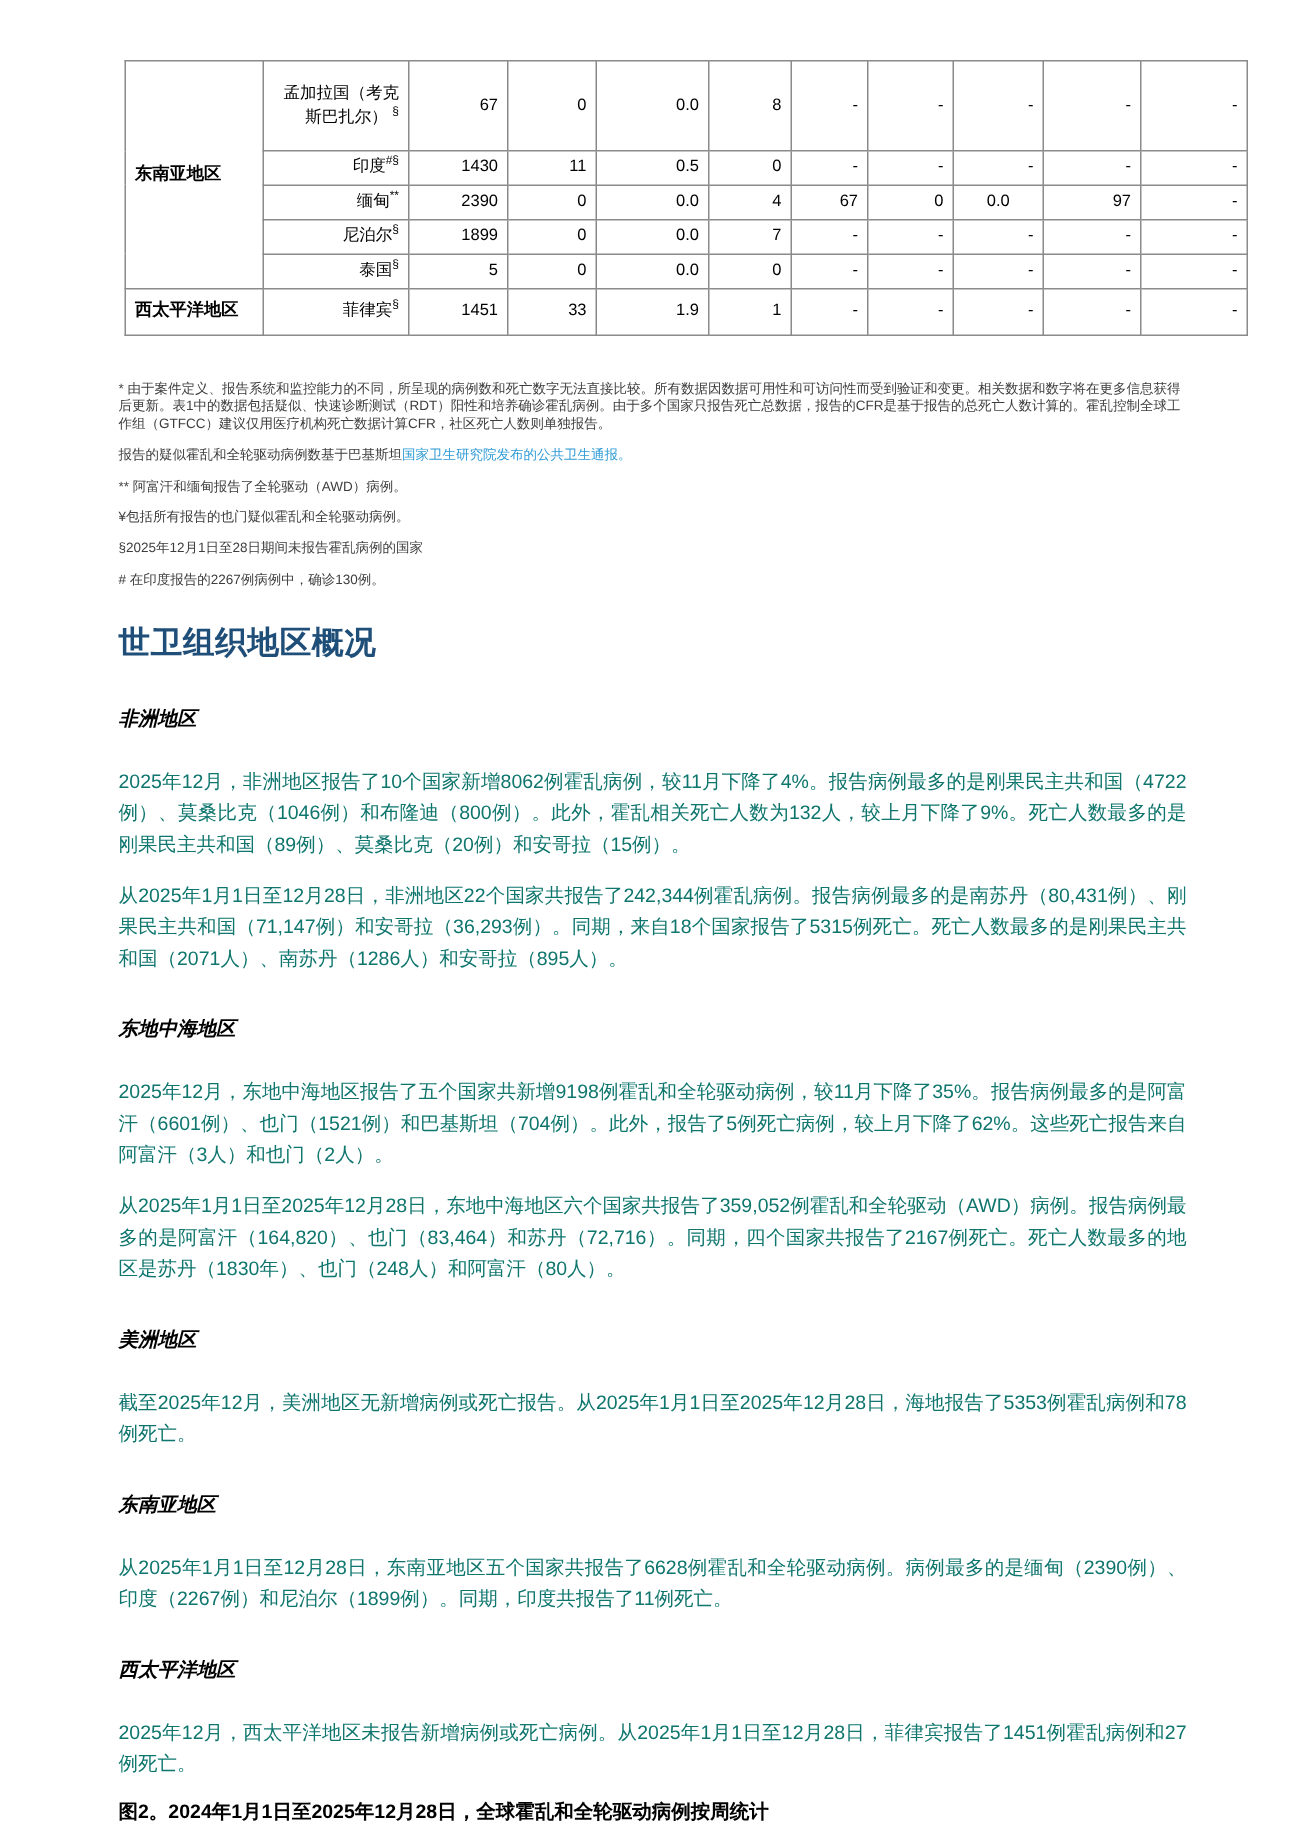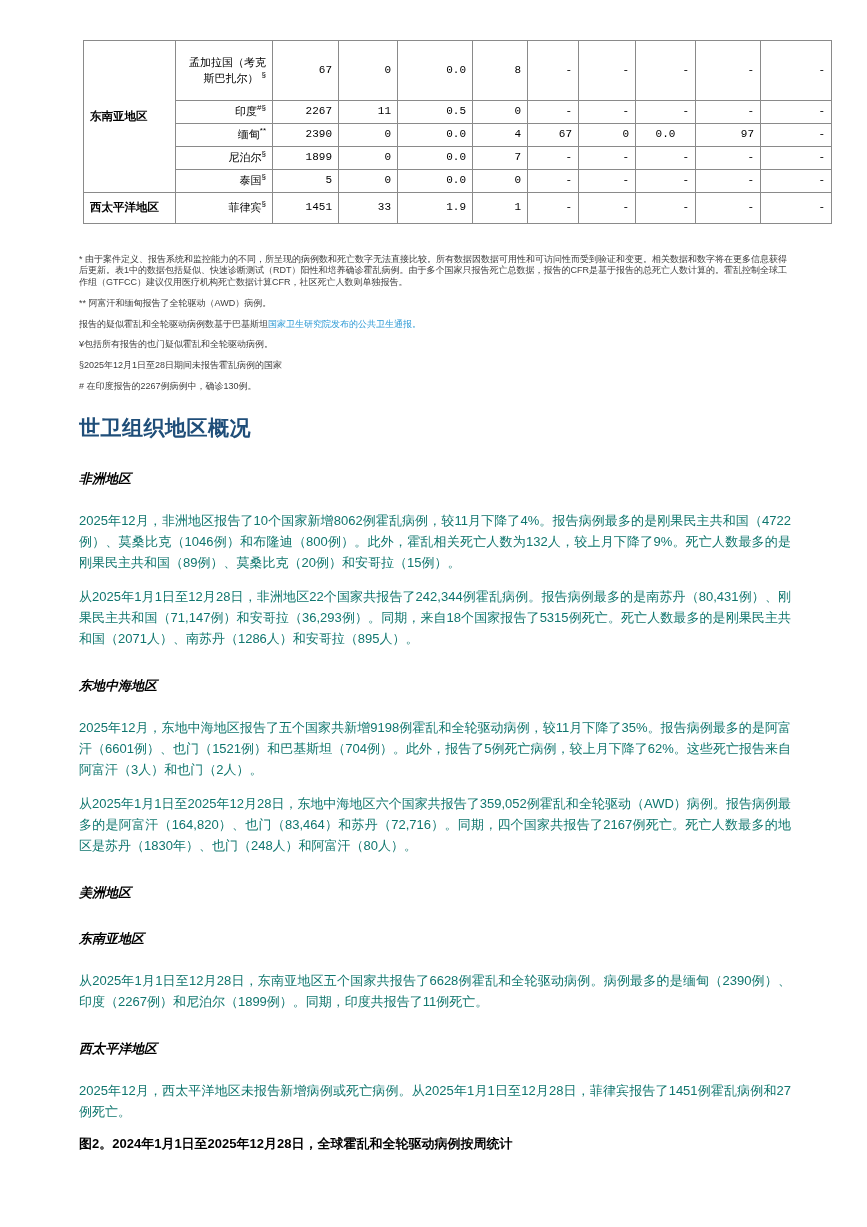--- a/index.html
+++ b/index.html
@@ -24,21 +24,21 @@
   }
   table.regional td {
     border: 1px solid #8a8a8a;
     padding: 3px 6px;
     vertical-align: middle;
     line-height: 1.45;
     overflow: hidden;
   }
   td.region { font-weight: bold; font-size: 11.5px; }
   td.country { text-align: right; }
-  td.num { text-align: right; padding-right: 7px; font-family: Liberation Mono, monospace; }
+  td.num { text-align: right; padding-right: 7px; }
   td.ctr { text-align: center; }
   tr.row-bd td { height: 60px; }
   tr.row-std td { height: 20px; }
   tr.row-ph td { height: 31px; }
   sup { font-size: 8px; line-height: 0; }
   
   .footnotes {
     width: 712px;
     margin-top: 30px;
     font-size: 9px;
@@ -110,21 +110,21 @@
         <td class="num">0.0</td>
         <td class="num">8</td>
         <td class="num">-</td>
         <td class="num">-</td>
         <td class="num">-</td>
         <td class="num">-</td>
         <td class="num">-</td>
       </tr>
       <tr class="row-std">
         <td class="country"><span>印度</span><sup>#§</sup></td>
-        <td class="num">2267</td>
+        <td class="num">1430</td>
         <td class="num">11</td>
         <td class="num">0.5</td>
         <td class="num">0</td>
         <td class="num">-</td>
         <td class="num">-</td>
         <td class="num">-</td>
         <td class="num">-</td>
         <td class="num">-</td>
       </tr>
       <tr class="row-std">
@@ -174,22 +174,22 @@
         <td class="num">-</td>
         <td class="num">-</td>
         <td class="num">-</td>
         <td class="num">-</td>
       </tr>
     </tbody>
   </table>
 
   <div class="footnotes">
     <p class="footnote">* 由于案件定义、报告系统和监控能力的不同，所呈现的病例数和死亡数字无法直接比较。所有数据因数据可用性和可访问性而受到验证和变更。相关数据和数字将在更多信息获得后更新。表1中的数据包括疑似、快速诊断测试（RDT）阳性和培养确诊霍乱病例。由于多个国家只报告死亡总数据，报告的CFR是基于报告的总死亡人数计算的。霍乱控制全球工作组（GTFCC）建议仅用医疗机构死亡数据计算CFR，社区死亡人数则单独报告。</p>
+    <p class="footnote"><span>报告的疑似霍乱和全轮驱动病例数基于巴基斯坦</span><a class="link">国家卫生研究院发布的公共卫生通报。</a></p>
     <p class="footnote">** 阿富汗和缅甸报告了全轮驱动（AWD）病例。</p>
-    <p class="footnote"><span>报告的疑似霍乱和全轮驱动病例数基于巴基斯坦</span><a class="link">国家卫生研究院发布的公共卫生通报。</a></p>
     <p class="footnote">¥包括所有报告的也门疑似霍乱和全轮驱动病例。</p>
     <p class="footnote">§2025年12月1日至28日期间未报告霍乱病例的国家</p>
     <p class="footnote"># 在印度报告的2267例病例中，确诊130例。</p>
   </div>
 
   <h1 class="overview-title">世卫组织地区概况</h1>
 
   <div class="section">
     <h2 class="section-heading">非洲地区</h2>
     <p class="para">2025年12月，非洲地区报告了10个国家新增8062例霍乱病例，较11月下降了4%。报告病例最多的是刚果民主共和国（4722例）、莫桑比克（1046例）和布隆迪（800例）。此外，霍乱相关死亡人数为132人，较上月下降了9%。死亡人数最多的是刚果民主共和国（89例）、莫桑比克（20例）和安哥拉（15例）。</p>
@@ -197,20 +197,21 @@
   </div>
 
   <div class="section">
     <h2 class="section-heading">东地中海地区</h2>
     <p class="para">2025年12月，东地中海地区报告了五个国家共新增9198例霍乱和全轮驱动病例，较11月下降了35%。报告病例最多的是阿富汗（6601例）、也门（1521例）和巴基斯坦（704例）。此外，报告了5例死亡病例，较上月下降了62%。这些死亡报告来自阿富汗（3人）和也门（2人）。</p>
     <p class="para">从2025年1月1日至2025年12月28日，东地中海地区六个国家共报告了359,052例霍乱和全轮驱动（AWD）病例。报告病例最多的是阿富汗（164,820）、也门（83,464）和苏丹（72,716）。同期，四个国家共报告了2167例死亡。死亡人数最多的地区是苏丹（1830年）、也门（248人）和阿富汗（80人）。</p>
   </div>
 
   <div class="section">
     <h2 class="section-heading">美洲地区</h2>
+    <p class="para">截至2025年12月，美洲地区无新增病例或死亡报告。从2025年1月1日至2025年12月28日，海地报告了5353例霍乱病例和78例死亡。</p>
   </div>
 
   <div class="section">
     <h2 class="section-heading">东南亚地区</h2>
     <p class="para">从2025年1月1日至12月28日，东南亚地区五个国家共报告了6628例霍乱和全轮驱动病例。病例最多的是缅甸（2390例）、印度（2267例）和尼泊尔（1899例）。同期，印度共报告了11例死亡。</p>
   </div>
 
   <div class="section">
     <h2 class="section-heading">西太平洋地区</h2>
     <p class="para">2025年12月，西太平洋地区未报告新增病例或死亡病例。从2025年1月1日至12月28日，菲律宾报告了1451例霍乱病例和27例死亡。</p>

